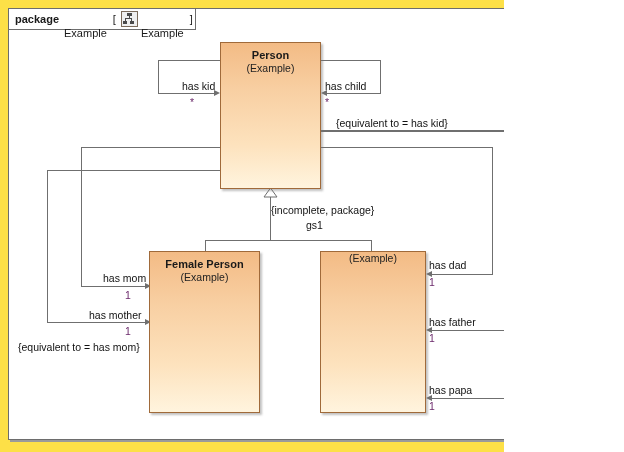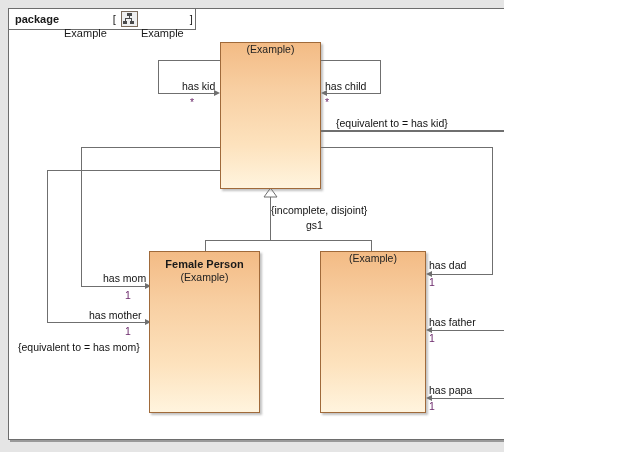--- a/index.html
+++ b/index.html
@@ -7,21 +7,21 @@
     padding: 0;
     background: #ffffff;
   }
   body {
     font-family: "Liberation Sans", sans-serif;
   }
   #stage {
     position: relative;
     width: 504px;
     height: 452px;
-    background: #e5e5e5;
+    background: #fde047;
     overflow: hidden;
   }
 
   
   #frame {
     position: absolute;
     left: 8px;
     top: 8px;
     width: 606px;
     height: 432px;
@@ -241,20 +241,21 @@
   <div class="v-line" style="left:270px; top:196px; height:44px;"></div>
   <div class="h-line" style="left:205px; top:240px; width:167px;"></div>
   <div class="v-line" style="left:205px; top:240px; height:11px;"></div>
   <div class="v-line" style="left:371px; top:240px; height:11px;"></div>
 
   <svg class="gen-tri-outline" style="left:263px; top:188px;" width="15" height="10" viewBox="0 0 15 10">
     <polygon points="7.5,0 14,9 1,9" fill="#ffffff" stroke="#6f6f6f" stroke-width="1"></polygon>
   </svg>
 
   <div class="cls" style="left:220px; top:42px; width:101px; height:147px;">
+    <div class="nm">Person</div>
     <div class="sub">(Example)</div>
   </div>
 
   <div class="cls" style="left:149px; top:251px; width:111px; height:162px;">
     <div class="nm">Female Person</div>
     <div class="sub">(Example)</div>
   </div>
 
   <div class="cls" style="left:320px; top:251px; width:106px; height:162px;">
     <div class="sub">(Example)</div>
@@ -276,16 +277,16 @@
 
   <div class="lbl" style="left:429px; top:259px;">has dad</div>
   <div class="mult" style="left:429px; top:276px;">1</div>
 
   <div class="lbl" style="left:429px; top:316px;text-align:right;">has father</div>
   <div class="mult" style="left:429px; top:332px;">1</div>
 
   <div class="lbl" style="left:429px; top:384px;">has papa</div>
   <div class="mult" style="left:429px; top:400px;">1</div>
 
-  <div class="gslbl" style="left:271px; top:204px;">{incomplete, disjoint}</div>
+  <div class="gslbl" style="left:271px; top:204px;">{incomplete, package}</div>
   <div class="gslbl" style="left:306px; top:219px;">gs1</div>
 
 </div>
 
 </body></html>

